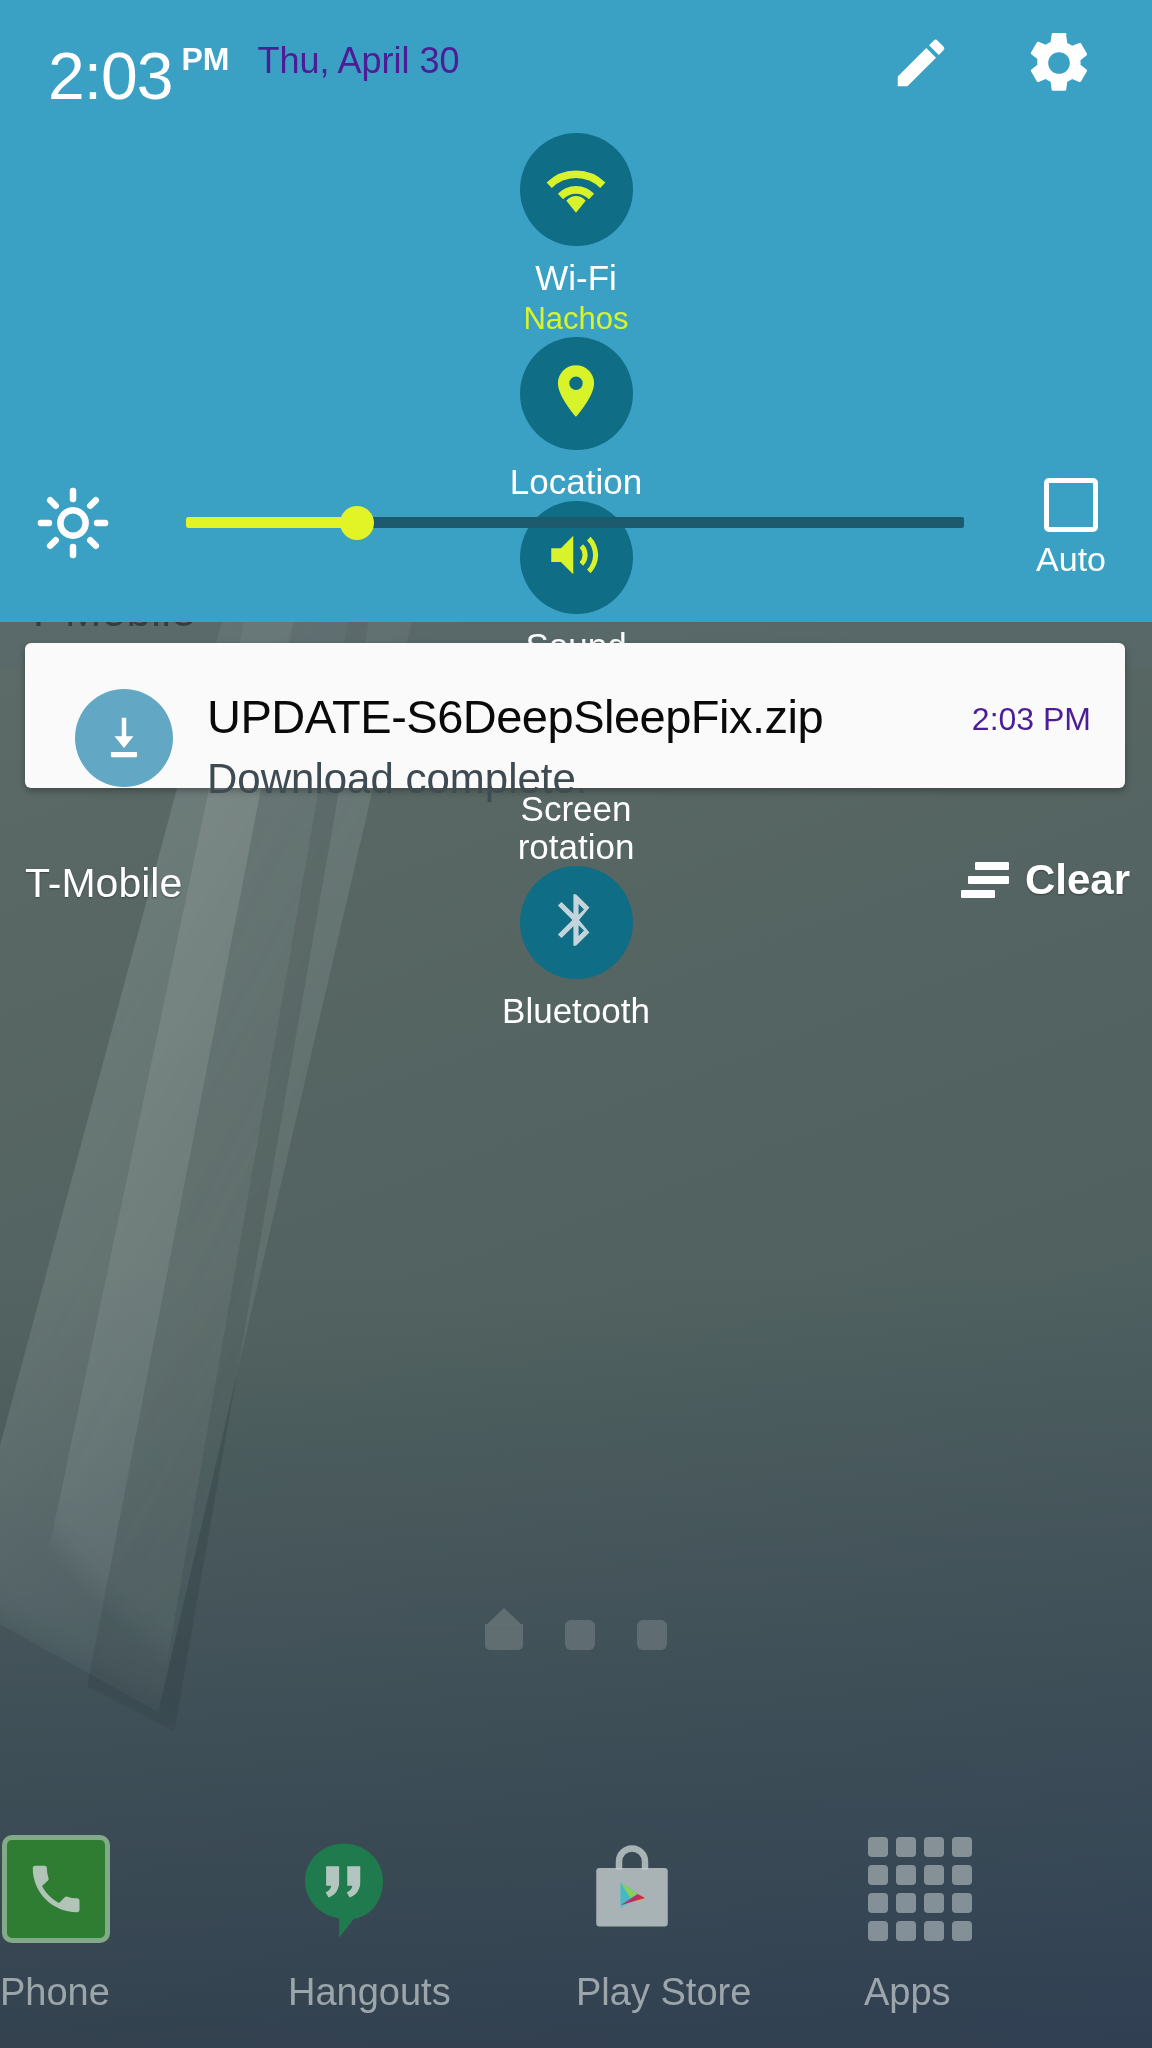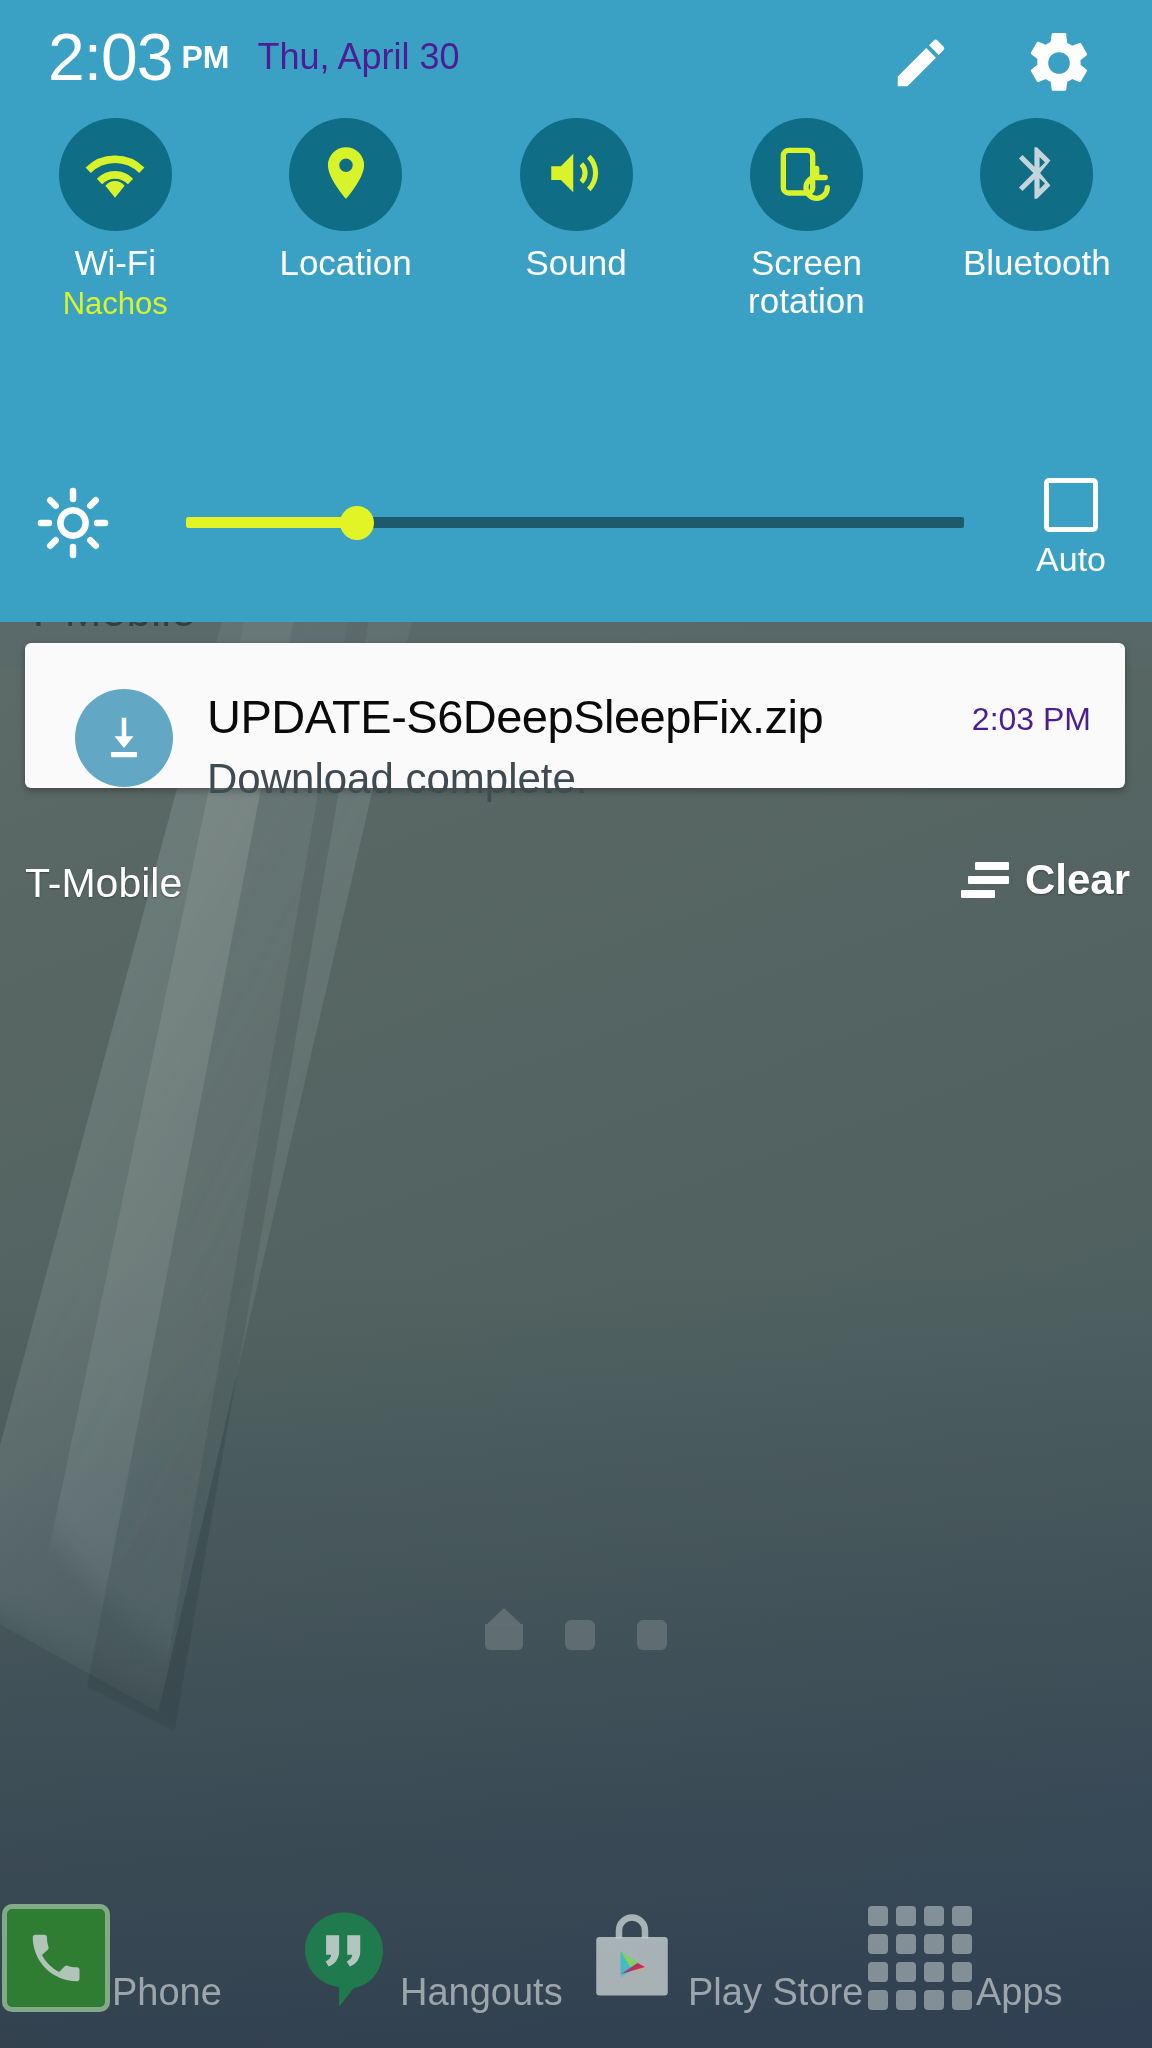--- a/index.html
+++ b/index.html
@@ -104,23 +104,23 @@
   }
 
   
   #qp-header {
     position: absolute;
     left: 0; top: 0;
     width: 100%; height: 122px;
   }
   #clock-group {
     position: absolute;
-    left: 48px; top: 24px;
-    display: flex;
-    align-items: center;
+    left: 48px; top: 43px;
+    display: flex;
+    align-items: flex-start;
   }
   #clock-time {
     font-size: 66px;
     color: #ffffff;
     font-weight: 300;
     letter-spacing: -1px;
     line-height: 1;
   }
   #clock-ampm {
     font-size: 32px;
@@ -145,23 +145,24 @@
   #settings-icon-btn {
     position: absolute;
     right: 54px; top: 26px;
     width: 78px; height: 78px;
     display: flex; align-items: center; justify-content: center;
   }
 
   
   #toggles-row {
     position: absolute;
-    left: 0; top: 118px;
+    left: 0; top: 133px;
     width: 100%;
     display: flex;
+    flex-direction: column;
   }
   .toggle-cell {
     flex: 1;
     display: flex;
     flex-direction: column;
     align-items: center;
   }
   .toggle-circle {
     width: 113px; height: 113px;
     border-radius: 50%;
@@ -367,22 +368,22 @@
   
   #dock {
     position: absolute;
     left: 0; bottom: 34px;
     width: 100%;
     display: flex;
   }
   .dock-cell {
     flex: 1;
     display: flex;
-    flex-direction: row;
-    align-items: flex-end;
+    flex-direction: column;
+    align-items: flex-start;
   }
   .dock-icon {
     width: 112px; height: 112px;
     display: flex;
     align-items: center;
     justify-content: center;
     position: relative;
   }
   .dock-label {
     margin-top: 26px;

